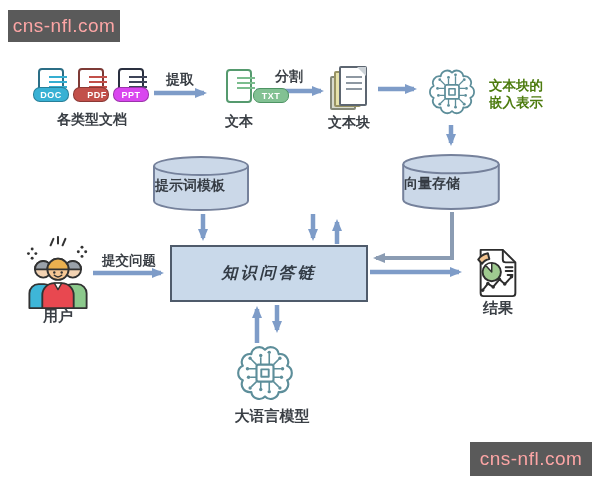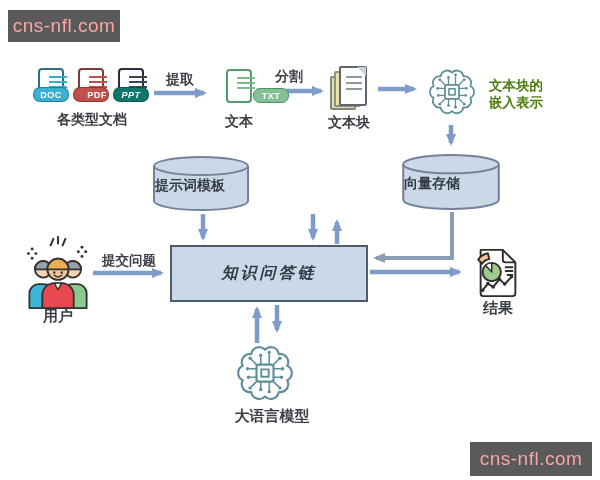--- a/index.html
+++ b/index.html
@@ -13,21 +13,21 @@
   .ftype{position:relative;width:36px;height:42px;}
   .page{position:absolute;left:5px;top:0;width:26px;height:34px;background:#fff;
         border:2px solid #3b4456;border-radius:4px;box-sizing:border-box;}
   .plines{position:absolute;left:9px;top:6px;width:18px;height:12px;
           background:repeating-linear-gradient(to bottom,var(--lc,#4a5560) 0 2px,transparent 2px 5px);}
   .ribbon{position:absolute;left:0;top:19px;width:36px;height:15px;border-radius:7px;color:#fff;
           font-size:9px;font-weight:700;display:flex;align-items:center;justify-content:center;
           letter-spacing:.5px;box-sizing:border-box;border:1.5px solid rgba(0,0,0,.28);}
   .t-doc{--lc:#35aed1}.t-doc .page{border-color:#2b6e86}.t-doc .ribbon{background:#38b1d4;}
   .t-pdf{--lc:#c2504a}.t-pdf .page{border-color:#7e3a36}.t-pdf .ribbon{background:#c2504a;padding-left:12px;}
-  .t-ppt{--lc:#3d4458}.t-ppt .page{border-color:#2a3040}.t-ppt .ribbon{background:#0f766e;font-style:italic;}
+  .t-ppt{--lc:#3d4458}.t-ppt .page{border-color:#2a3040}.t-ppt .ribbon{background:#d946ef;}
   .t-txt{--lc:#7bbd8e}.t-txt .page{border-color:#559a6e}.t-txt .ribbon{background:#82c193;border-color:#4e9464;margin-left:32px;}
   
   .stack{width:42px;height:46px;}
   .sp{position:absolute;box-sizing:border-box;border:2px solid;border-radius:2px;}
   .sp1{left:0;top:10px;width:26px;height:34px;background:#d9dbce;border-color:#848878;}
   .sp2{left:4px;top:5px;width:27px;height:36px;background:#e7e3ab;border-color:#979263;}
   .sp3{left:9px;top:0;width:28px;height:40px;background:#fff;border-color:#5d6671;}
   .sp3 .plines{left:5px;top:8px;width:16px;height:14px;
                background:repeating-linear-gradient(to bottom,#8e98a2 0 2px,transparent 2px 6px);}
   .sp3::after{content:"";position:absolute;right:-1px;top:-1px;width:0;height:0;

